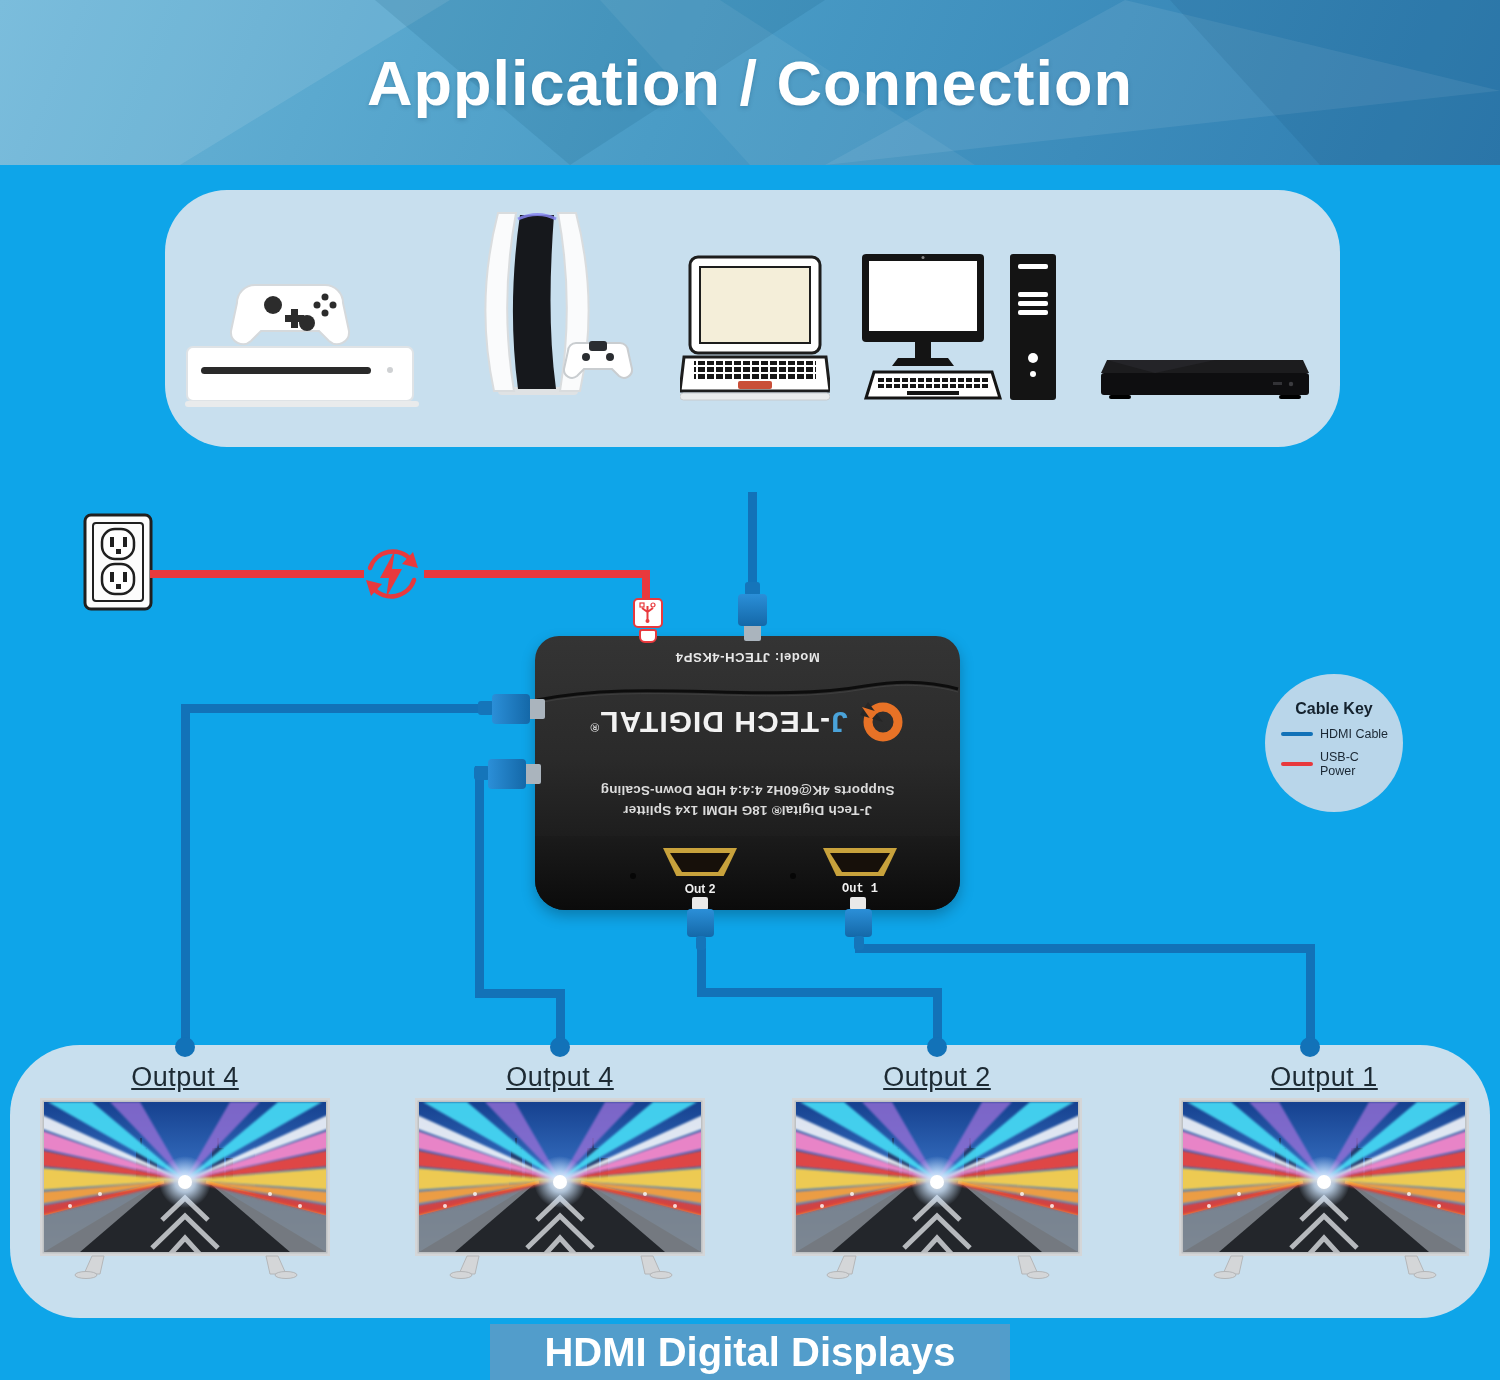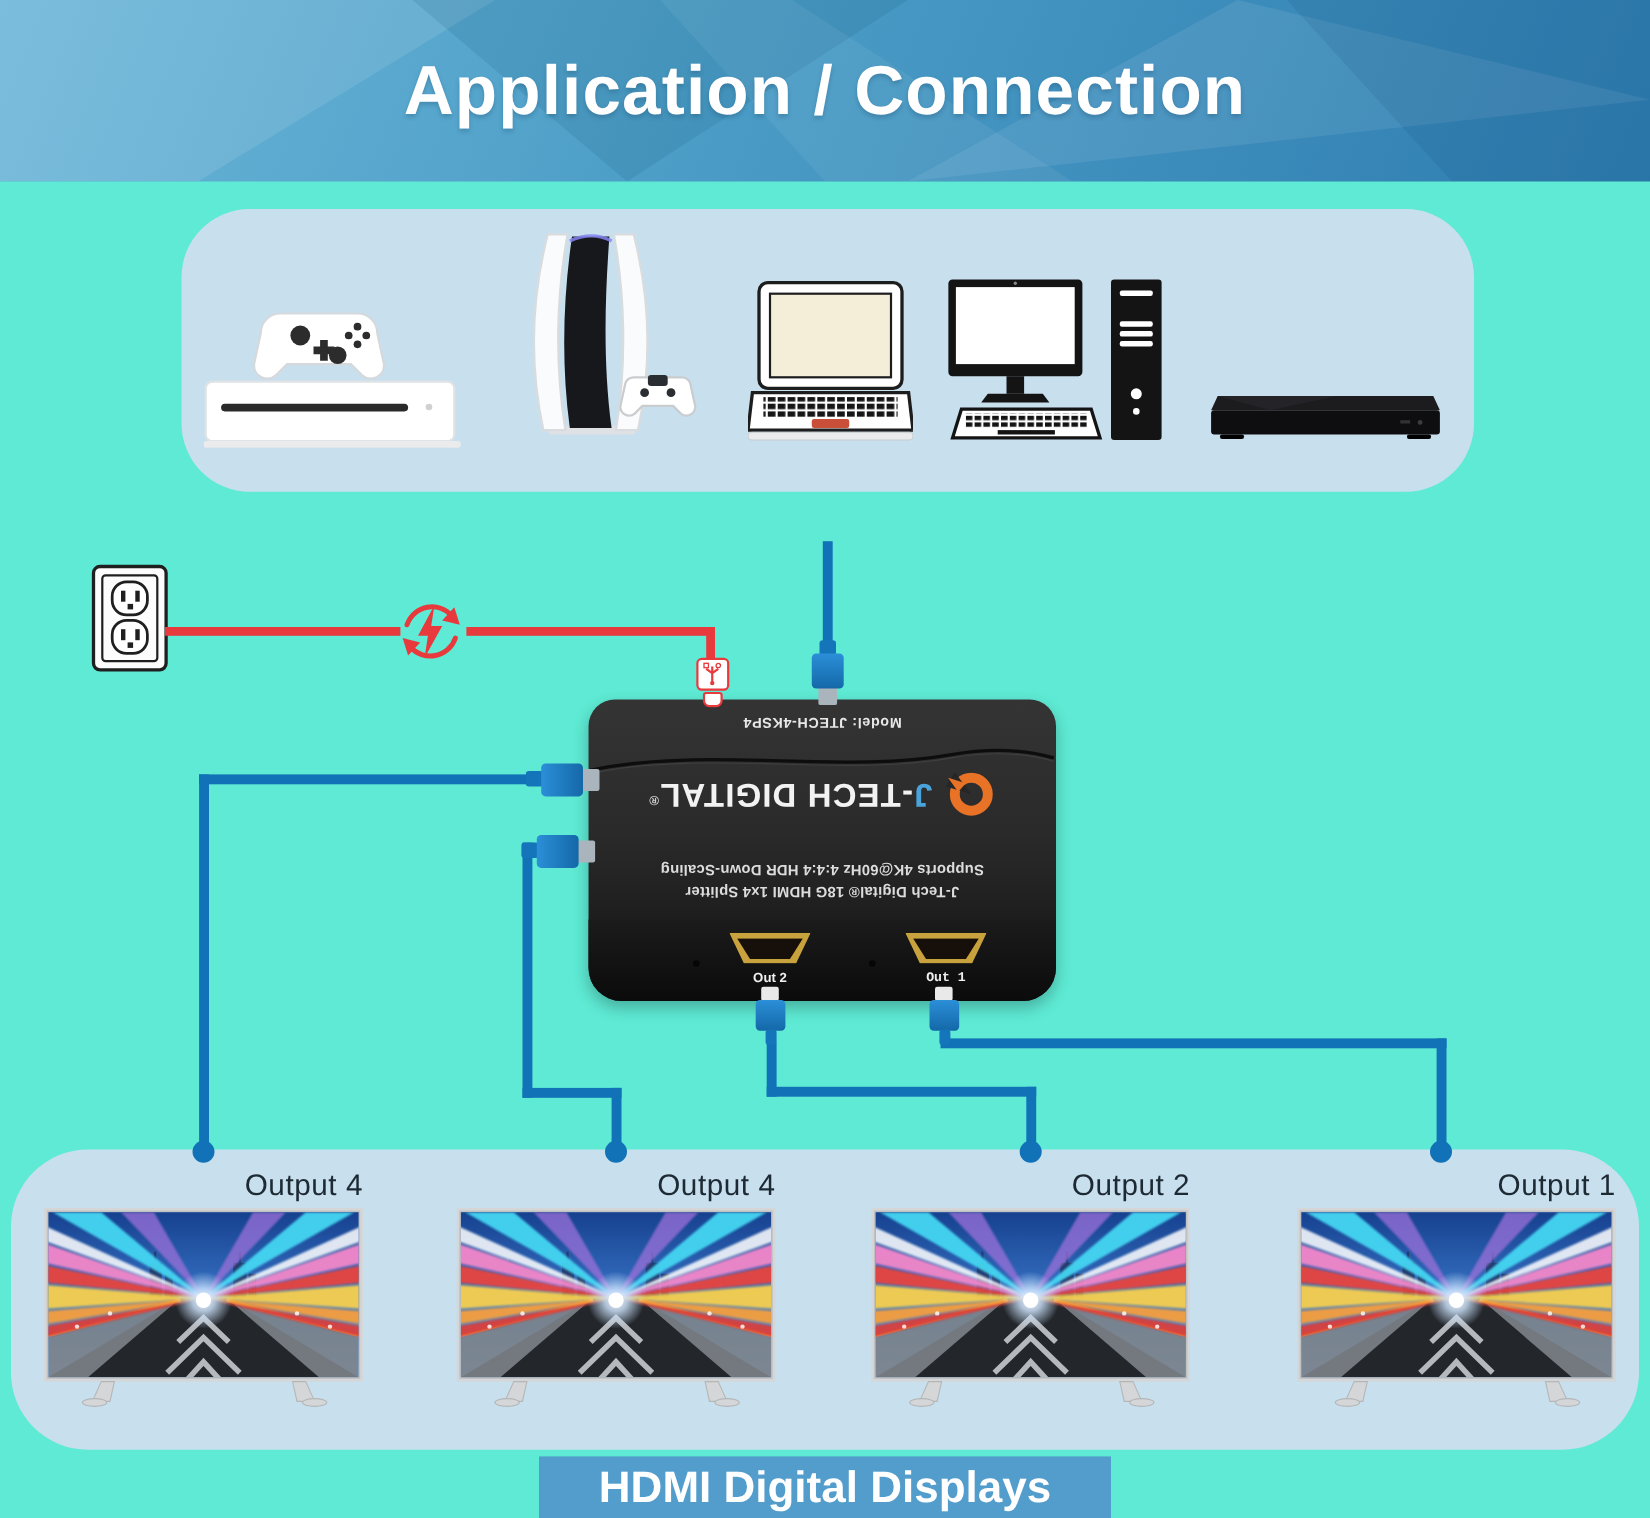--- a/index.html
+++ b/index.html
@@ -1,16 +1,16 @@
 <!DOCTYPE html>
 <html><head>
 <meta charset="utf-8">
 <style>
   html,body{margin:0;padding:0;background:#fff;}
-  #canvas{position:relative;width:1500px;height:1380px;overflow:hidden;background:#5eead4;
+  #canvas{position:relative;width:1500px;height:1380px;overflow:hidden;background:#0ea5e9;
           font-family:"Liberation Sans",sans-serif;}
   .abs{position:absolute;}
   
   #header{left:0;top:0;width:1500px;height:165px;background:linear-gradient(112deg,#6cb6d8 0%,#4a9cc6 45%,#2e7cb0 100%);overflow:hidden;}
   .tri{position:absolute;inset:0;}
   #header-title{position:absolute;inset:0;display:flex;align-items:center;justify-content:center;
     color:#fff;font-size:63px;font-weight:700;letter-spacing:1px;text-shadow:0 2px 4px rgba(20,60,90,.25);}
   
   .panel{background:#c8dfee;}
   .band-label{background:#529dcb;color:#fff;font-weight:700;display:flex;align-items:center;justify-content:center;z-index:6;}
@@ -48,21 +48,21 @@
   .usb-tip{position:absolute;left:639px;top:629px;width:18px;height:14px;background:#fff;border:2.5px solid #e8393d;border-radius:3px 3px 6px 6px;z-index:5;box-sizing:border-box;}
   
   #cable-key{left:1265px;top:674px;width:138px;height:138px;border-radius:50%;background:#b9d6ea;z-index:2;
     display:flex;flex-direction:column;align-items:center;}
   #cable-key-title{margin-top:26px;font-size:16px;font-weight:700;color:#14222e;}
   .key-row{display:flex;align-items:center;gap:7px;margin-top:9px;width:118px;justify-content:flex-start;padding-left:6px;box-sizing:border-box;}
   .key-swatch{width:32px;height:4px;border-radius:2px;flex:0 0 auto;}
   .key-label{font-size:12.5px;color:#1a2733;}
   
   .tv{position:absolute;top:1062px;width:290px;z-index:2;}
-  .tv-label{height:30px;text-align:right;font-size:27px;color:#1d2a33;letter-spacing:.5px;}
+  .tv-label{height:30px;text-align:center;font-size:27px;color:#1d2a33;letter-spacing:.5px;text-decoration:underline;}
   .tv-svg{display:block;margin-top:6px;}
   #footer-label{left:490px;top:1324px;width:520px;height:56px;font-size:40px;}
   #input-label{left:485px;top:432px;width:455px;height:60px;font-size:38px;}
 </style>
 </head>
 <body>
 
 <div id="canvas">
 
   <div id="header" class="abs">
@@ -248,20 +248,33 @@
   <div class="cable" style="left:697px;top:948px;width:9px;height:49px;"></div>
   <div class="cable" style="left:697px;top:988px;width:245px;height:9px;"></div>
   <div class="cable" style="left:933px;top:988px;width:9px;height:63px;"></div>
 
   <div class="white-stub" style="left:850px;top:897px;width:16px;height:13px;"></div>
   <div class="conn-body" style="left:845px;top:909px;width:27px;height:28px;"></div>
   <div class="conn-stub" style="left:854px;top:936px;width:10px;height:14px;"></div>
   <div class="cable" style="left:855px;top:944px;width:460px;height:9px;"></div>
   <div class="cable" style="left:1306px;top:944px;width:9px;height:107px;"></div>
 
+  <div id="cable-key" class="abs">
+    <div id="cable-key-title">Cable Key</div>
+    <div id="cable-key-entries">
+        <div class="key-row">
+          <span class="key-swatch" style="background: rgb(18, 114, 184);"></span>
+          <span class="key-label">HDMI Cable</span>
+        </div>
+        <div class="key-row">
+          <span class="key-swatch" style="background: rgb(232, 57, 61);"></span>
+          <span class="key-label">USB-C Power</span>
+        </div>
+      </div>
+  </div>
 
   <div class="abs panel" style="left:10px;top:1045px;width:1480px;height:273px;border-radius:70px;z-index:1;"></div>
 
   <div id="footer-label" class="abs band-label">HDMI Digital Displays</div>
 
     <div class="tv" style="left: 40px;">
       <div class="tv-label">Output 4</div>
       <svg class="tv-svg" width="290" height="182" viewBox="0 0 290 182">
         <defs>
           <linearGradient id="sky" x1="0" y1="0" x2="0" y2="1">

